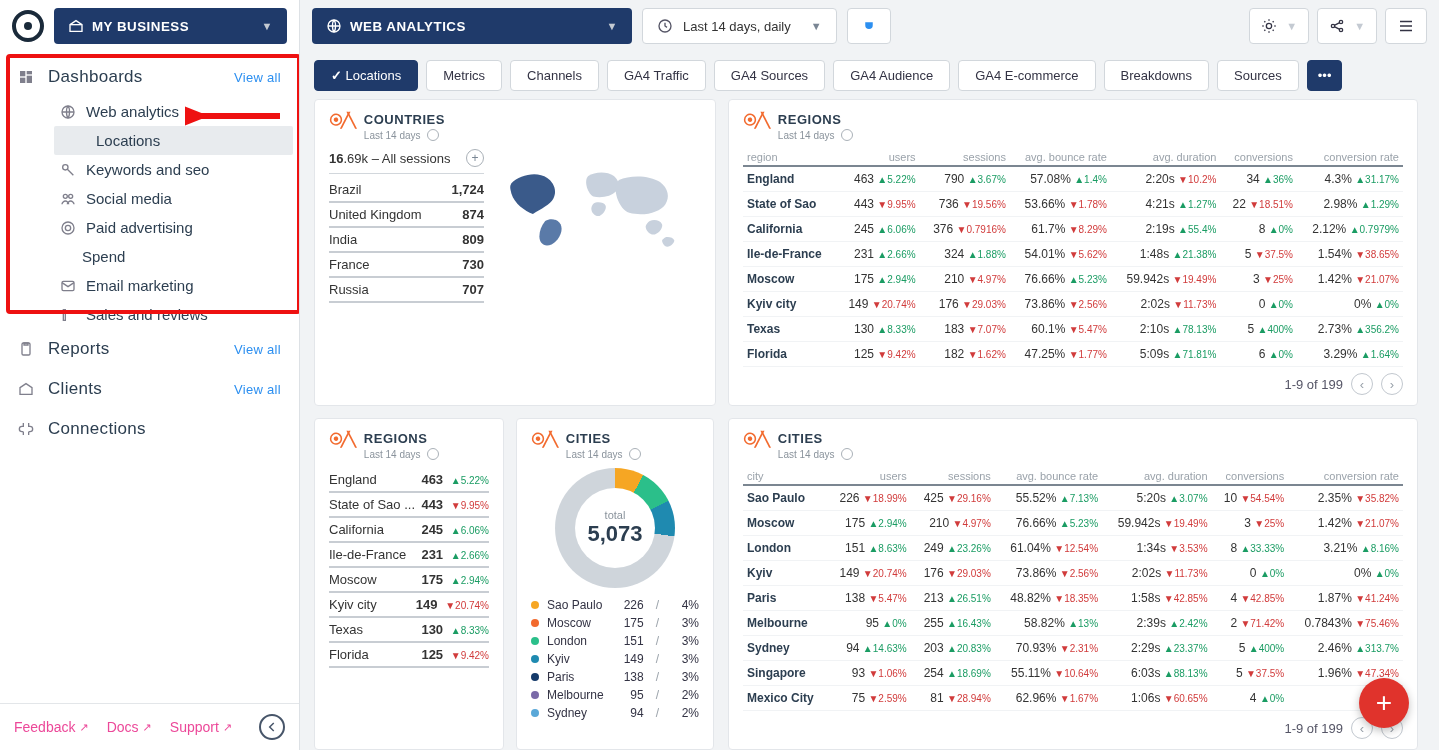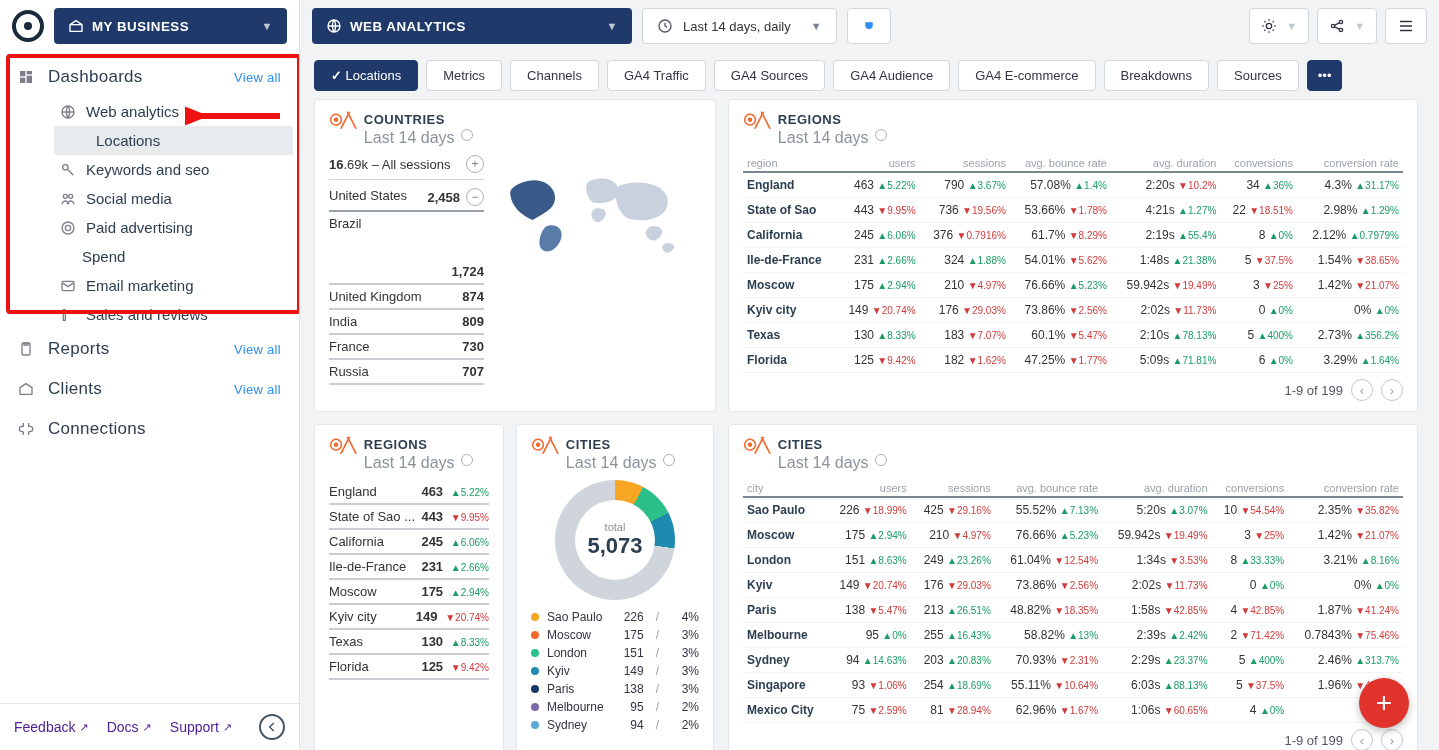--- a/index.html
+++ b/index.html
@@ -13,21 +13,21 @@
   .btn .caret{margin-left:auto;}
   .mybiz { flex:1; }
   .nav { padding:5px 0; flex:1; overflow:auto; position:relative;}
   .section-row{display:flex;align-items:center;padding:10px 18px;gap:14px;color:#2c3e50;font-size:17px;font-weight:500;letter-spacing:.3px;}
   .section-row .view-all{margin-left:auto;font-size:13px;color:#2c8ff0;}
   .sub-group{padding-left:48px;}
   .sub-item{display:flex;align-items:center;gap:10px;padding:6px 12px;color:#2c3e50;font-size:15px;}
   .sub-sub{padding-left:24px;font-size:15px;background:#e8ebee;margin:0 6px;border-radius:2px;padding:6px 12px 6px 42px;color:#2c3e50;font-weight:500;}
   .highlight-box{position:absolute;border:4px solid #e11;top:2px;left:6px;right:-2px;height:260px;border-radius:4px;pointer-events:none;z-index:5;}
   .arrow-annot{position:absolute;top:50px;left:185px;z-index:6;}
-  .sidebar-footer{border-top:1px solid #e3e6e9;display:flex;align-items:center;gap:18px;padding:10px 14px;color:#4c1d95;}
+  .sidebar-footer{border-top:1px solid #e3e6e9;display:flex;align-items:center;gap:18px;padding:10px 14px;color:#ec4899;}
   .foot-link{display:flex;align-items:center;gap:4px;font-size:14px;}
   .back-circ{margin-left:auto;width:26px;height:26px;border:2px solid #475569;border-radius:50%;display:flex;align-items:center;justify-content:center;}
   .ic{width:16px;height:16px;display:inline-block;opacity:.75;}
   .content{flex:1;display:flex;flex-direction:column;overflow:hidden;}
   .topbar{height:52px;display:flex;align-items:center;padding:0 12px;gap:10px;}
   .wa-btn{width:320px;}
   .date-chip{display:flex;align-items:center;gap:10px;background:#fff;border:1px solid #d2d7dc;border-radius:4px;height:36px;padding:0 14px;color:#333;font-weight:500;}
   .date-chip .caret{margin-left:10px;color:#7a8694;}
   .plug-chip{width:44px;height:36px;border:1px solid #d2d7dc;border-radius:4px;background:#fff;display:flex;align-items:center;justify-content:center;}
   .sq{width:42px;height:36px;border:1px solid #d2d7dc;border-radius:4px;background:#fff;display:flex;align-items:center;justify-content:center;color:#334;}
@@ -36,21 +36,21 @@
   .tabs{display:flex;gap:8px;padding:8px 14px;align-items:center;}
   .tab{background:#fff;border:1px solid #d2d7dc;border-radius:4px;padding:7px 16px;color:#334; font-weight:500; cursor:pointer;}
   .tab.active{background:#1f3a6a;color:#fff;border-color:#1f3a6a;}
   .tab.active::before{content:"✓ ";font-weight:700;}
   .tab.more{background:#1f3a6a;color:#fff;border-color:#1f3a6a;padding:7px 10px;}
   .grid{flex:1;overflow:auto;padding:0 14px 14px;display:grid;grid-template-columns: 402px 690px;gap:12px;align-content:start;}
   .panel{background:#fff;border:1px solid #e3e6ea;border-radius:4px;padding:12px 14px 10px;}
   .panel-head{display:flex;align-items:flex-start;gap:10px;margin-bottom:8px;}
   .spark{color:#f26a2e;font-weight:700;font-size:14px;letter-spacing:-2px;}
   .ptitle{font-weight:700;letter-spacing:.5px;color:#2c3e50;font-size:13px;}
-  .psub{font-size:16px;color:#8a939c;margin-top:2px;display:flex;align-items:flex-start;gap:6px;}
+  .psub{font-size:10px;color:#8a939c;margin-top:2px;display:flex;align-items:flex-end;gap:6px;}
   .eye{width:12px;height:12px;border:1.5px solid #aab1b8;border-radius:50%;display:inline-block;}
   .country-row{display:flex;justify-content:space-between;border-bottom:2px solid #c8cdd3;padding:4px 0;font-size:13px;}
   .country-row.hdr{border-bottom-color:#99a0a8;}
   .world{width:220px;height:140px;}
   .cflex{display:flex;gap:12px;}
   .clist{flex:0 0 155px;}
   .allsess{font-size:13px;padding-bottom:6px;border-bottom:1px solid #d2d7dc;margin-bottom:4px;display:flex;align-items:center;justify-content:space-between;}
   .allsess .plus{width:18px;height:18px;border:1.5px solid #aab1b8;border-radius:50%;display:flex;align-items:center;justify-content:center;font-size:12px;color:#7a8694;}
   .minus{width:18px;height:18px;border:1.5px solid #aab1b8;border-radius:50%;display:inline-flex;align-items:center;justify-content:center;font-size:12px;color:#7a8694;margin-left:6px;}
   table.data{width:100%;border-collapse:collapse;font-size:12px;}
@@ -283,30 +283,23 @@
               </div>
           </div>
         </div>
         <div class="cflex">
           <div class="clist">
             <div class="allsess">
                 <span><b>16</b><span>.69k – All sessions</span></span>
                 <span class="plus">+</span>
               </div>
             <div id="country-rows">
-                <div class="country-row hdr">
-                  <span>United States</span>
-                  <span style="display:flex;align-items:center;">
-                    <b>2,458</b>
-                    <span class="minus">−</span>
-                  </span>
-                </div>
                 <div class="country-row">
                   <span>Brazil</span>
-                  <span style="display:flex;align-items:flex-end;margin-top:48px;">
+                  <span style="display:flex;align-items:flex-end;">
                     <b>1,724</b>
                   </span>
                 </div>
                 <div class="country-row">
                   <span>United Kingdom</span>
                   <span style="display:flex;align-items:center;">
                     <b>874</b>
                   </span>
                 </div>
                 <div class="country-row">

